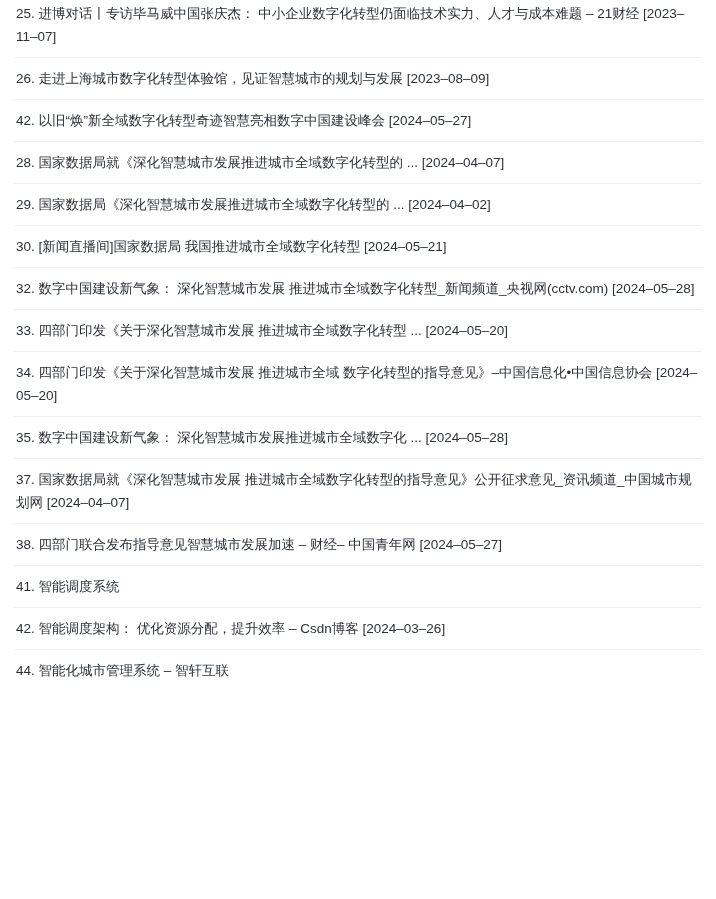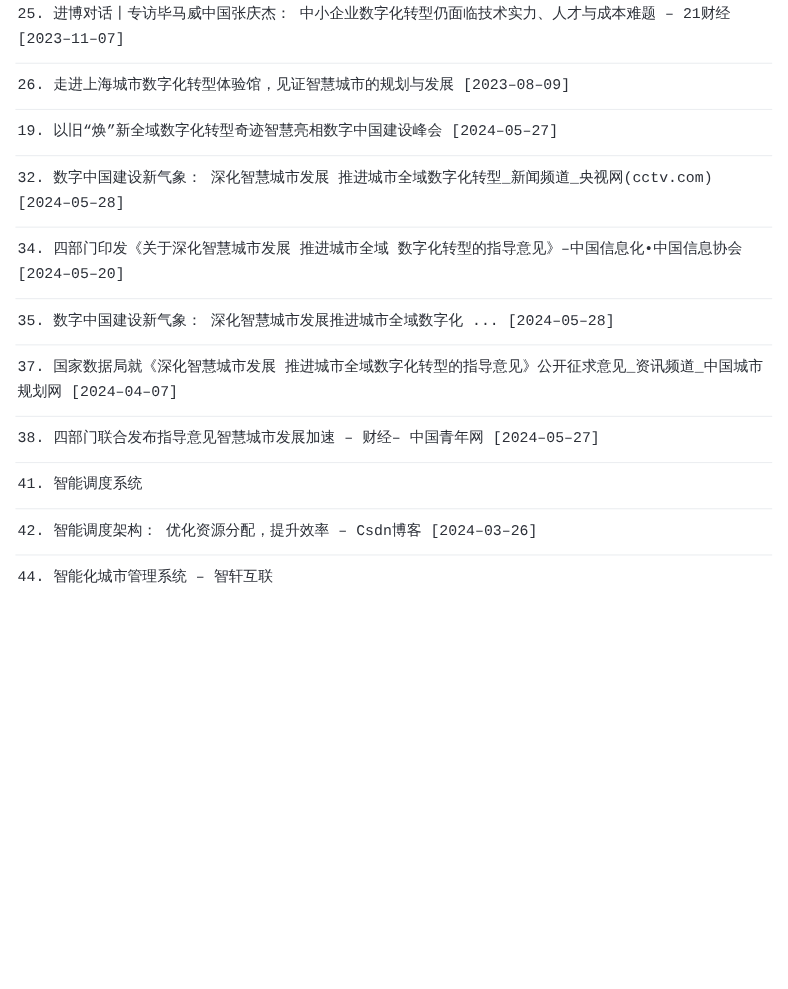--- a/index.html
+++ b/index.html
@@ -21,41 +21,44 @@
   }
   .entry {
     position: relative;
     box-sizing: border-box;
     padding: 9px 2px 9px 2px;
     font-size: 13.5px;
     line-height: 23px;
     color: #2c3038;
     border-bottom: 1px solid #eceef1;
     word-wrap: break-word;
-    font-family: Liberation Mono, monospace;
   }
   .entry:last-child {
     border-bottom: none;
   }
   .entry .txt {
     display: inline;
   }
   
   .entry.first {
     padding-top: 2px;
   }
 </style>
 </head>
 <body>
 
 <div class="doc">
   <div class="entry first"><span class="txt">25. 进博对话丨专访毕马威中国张庆杰： 中小企业数字化转型仍面临技术实力、人才与成本难题 – 21财经 [2023–11–07]</span></div>
   <div class="entry"><span class="txt">26. 走进上海城市数字化转型体验馆，见证智慧城市的规划与发展 [2023–08–09]</span></div>
-  <div class="entry"><span class="txt">19. 以旧“焕”新全域数字化转型奇迹智慧亮相数字中国建设峰会 [2024–05–27]</span></div>
+  <div class="entry"><span class="txt">42. 以旧“焕”新全域数字化转型奇迹智慧亮相数字中国建设峰会 [2024–05–27]</span></div>
+  <div class="entry"><span class="txt">28. 国家数据局就《深化智慧城市发展推进城市全域数字化转型的 ... [2024–04–07]</span></div>
+  <div class="entry"><span class="txt">29. 国家数据局《深化智慧城市发展推进城市全域数字化转型的 ... [2024–04–02]</span></div>
+  <div class="entry"><span class="txt">30. [新闻直播间]国家数据局 我国推进城市全域数字化转型 [2024–05–21]</span></div>
   <div class="entry"><span class="txt">32. 数字中国建设新气象： 深化智慧城市发展 推进城市全域数字化转型_新闻频道_央视网(cctv.com) [2024–05–28]</span></div>
+  <div class="entry"><span class="txt">33. 四部门印发《关于深化智慧城市发展 推进城市全域数字化转型 ... [2024–05–20]</span></div>
   <div class="entry"><span class="txt">34. 四部门印发《关于深化智慧城市发展 推进城市全域 数字化转型的指导意见》–中国信息化•中国信息协会 [2024–05–20]</span></div>
   <div class="entry"><span class="txt">35. 数字中国建设新气象： 深化智慧城市发展推进城市全域数字化 ... [2024–05–28]</span></div>
   <div class="entry"><span class="txt">37. 国家数据局就《深化智慧城市发展 推进城市全域数字化转型的指导意见》公开征求意见_资讯频道_中国城市规划网 [2024–04–07]</span></div>
   <div class="entry"><span class="txt">38. 四部门联合发布指导意见智慧城市发展加速 – 财经– 中国青年网 [2024–05–27]</span></div>
   <div class="entry"><span class="txt">41. 智能调度系统</span></div>
   <div class="entry"><span class="txt">42. 智能调度架构： 优化资源分配，提升效率 – Csdn博客 [2024–03–26]</span></div>
   <div class="entry"><span class="txt">44. 智能化城市管理系统 – 智轩互联</span></div>
 
 </div>
 

